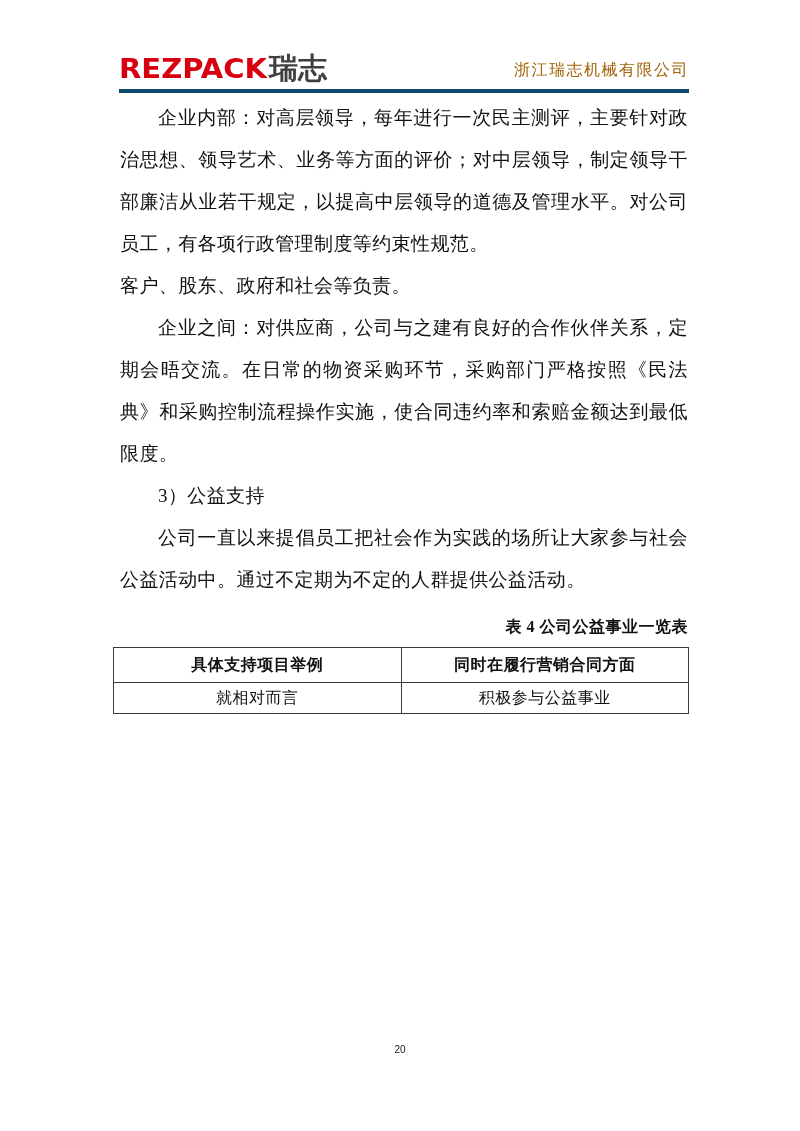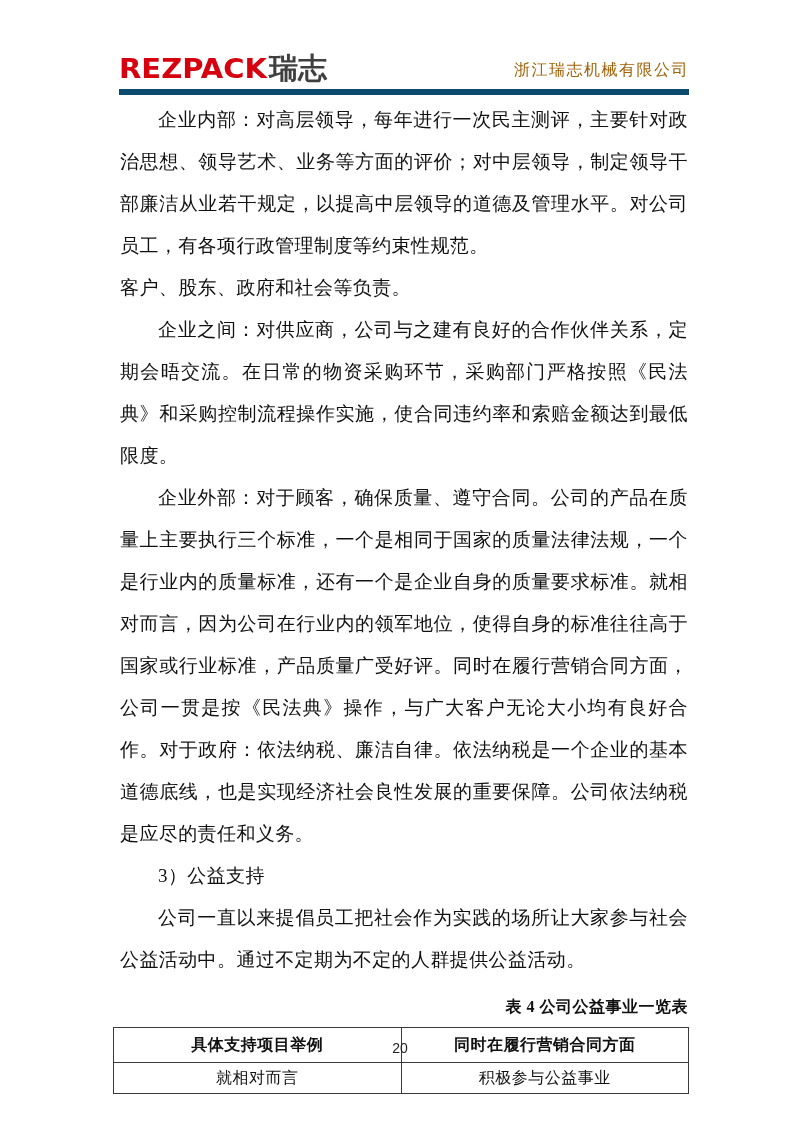--- a/index.html
+++ b/index.html
@@ -14,21 +14,21 @@
     height: 1131px;
     margin: 0 auto;
     background: #ffffff;
     overflow: hidden;
   }
   
   .header {
     margin: 0 111px 0 119px;
     padding-top: 54px;
     padding-bottom: 6px;
-    border-bottom: 6px solid #0c4a6e;
+    border-bottom: 4px solid #0c4a6e;
     display: flex;
     align-items: flex-end;
     justify-content: space-between;
   }
   .logo-group {
     display: flex;
     align-items: baseline;
     line-height: 1;
     white-space: nowrap;
   }
@@ -102,21 +102,21 @@
   }
   
   .footer {
     position: absolute;
     left: 0;
     top: 1039px;
     width: 100%;
     text-align: center;
   }
   .page-number {
-    font-size: 14px;
+    font-size: 10px;
     color: #222222;
     font-family: "Liberation Sans", "DejaVu Sans", sans-serif;
   }
 </style>
 </head>
 <body>
 
 <div class="page">
 
   <div class="header">
@@ -124,21 +124,20 @@
       <span class="brand-latin">REZPACK</span>
       <span class="brand-cn">瑞志</span>
     </div>
     <div class="company-name">浙江瑞志机械有限公司</div>
   </div>
 
   <div class="main">
     <p class="para indent">企业内部：对高层领导，每年进行一次民主测评，主要针对政治思想、领导艺术、业务等方面的评价；对中层领导，制定领导干部廉洁从业若干规定，以提高中层领导的道德及管理水平。对公司员工，有各项行政管理制度等约束性规范。</p>
     <p class="para">客户、股东、政府和社会等负责。</p>
     <p class="para indent">企业之间：对供应商，公司与之建有良好的合作伙伴关系，定期会晤交流。在日常的物资采购环节，采购部门严格按照《民法典》和采购控制流程操作实施，使合同违约率和索赔金额达到最低限度。</p>
-    <p class="para indent">企业外部：对于顾客，确保质量、遵守合同。公司的产品在质量上主要执行三个标准，一个是相同于国家的质量法律法规，一个是行业内的质量标准，还有一个是企业自身的质量要求标准。就相对而言，因为公司在行业内的领军地位，使得自身的标准往往高于国家或行业标准，产品质量广受好评。同时在履行营销合同方面，公司一贯是按《民法典》操作，与广大客户无论大小均有良好合作。对于政府：依法纳税、廉洁自律。依法纳税是一个企业的基本道德底线，也是实现经济社会良性发展的重要保障。公司依法纳税是应尽的责任和义务。</p>
     <p class="para indent">3）公益支持</p>
     <p class="para indent">公司一直以来提倡员工把社会作为实践的场所让大家参与社会公益活动中。通过不定期为不定的人群提供公益活动。</p>
 
     <div class="table-caption">表 4  公司公益事业一览表</div>
 
     <table class="charity">
       <thead>
         <tr>
           <th>具体支持项目举例</th>
           <th>同时在履行营销合同方面</th>

